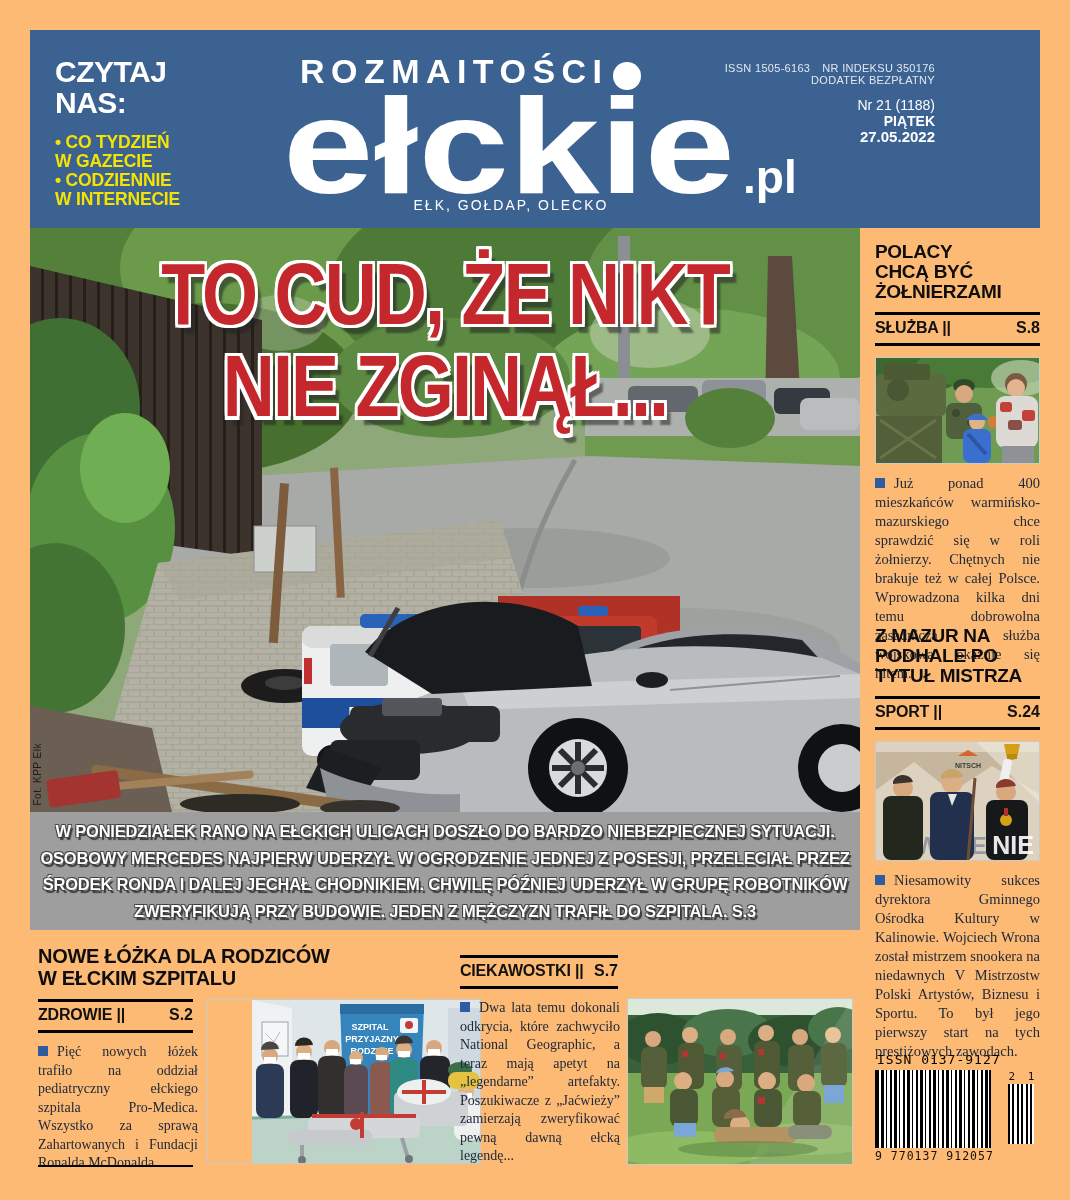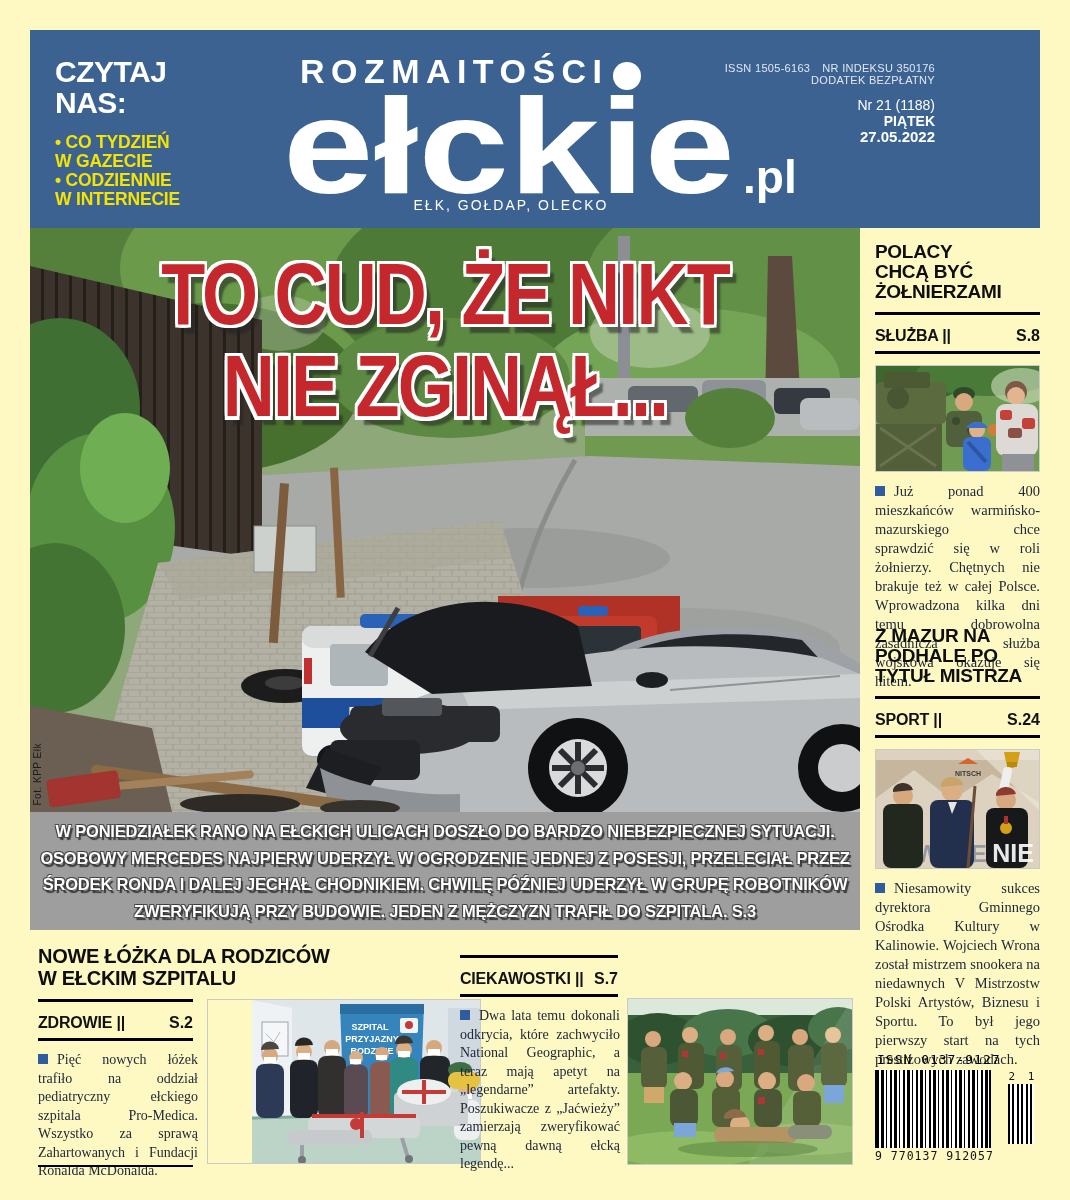--- a/index.html
+++ b/index.html
@@ -1,16 +1,16 @@
 <!DOCTYPE html>
 <html><head>
 <meta charset="utf-8">
 <style>
   html,body{margin:0;padding:0;background:#fff;}
-  .page{position:relative;width:1070px;height:1200px;background:#fef9c3;overflow:hidden;
+  .page{position:relative;width:1070px;height:1200px;background:#fdba74;overflow:hidden;
         font-family:"Liberation Sans",sans-serif;color:#111;}
   
   .masthead{position:absolute;left:30px;top:30px;width:1010px;height:198px;background:#3c6292;}
   .promo{position:absolute;left:25px;top:26px;width:160px;}
   .promo-title{color:#fff;font-weight:800;font-size:30px;line-height:31px;letter-spacing:-0.5px;width:130px;}
   .promo-list{margin-top:15px;color:#f5e400;font-weight:800;font-size:17.5px;line-height:19px;letter-spacing:-0.2px;}
   .logo-svg{position:absolute;left:238px;top:20px;}
   .logo-svg text{font-family:"Liberation Sans",sans-serif;fill:#fff;}
   .meta{position:absolute;right:105px;top:32px;text-align:right;color:#fff;}
   .meta-small{font-size:11px;line-height:12px;opacity:.85;letter-spacing:.3px;}
@@ -35,21 +35,21 @@
             text-shadow:-1px -1px 0 rgba(55,55,55,.75),1px -1px 0 rgba(55,55,55,.75),
                         -1px 1px 0 rgba(55,55,55,.75),2px 3px 1px rgba(40,40,40,.85);}
   .credit{position:absolute;left:2px;bottom:124px;writing-mode:vertical-rl;transform:rotate(180deg);
           font-size:10px;color:#1c1c1c;letter-spacing:.5px;}
   
   .sidebar{position:absolute;left:875px;top:240px;width:165px;height:930px;}
   .side-art{position:absolute;left:0;width:165px;}
   .art-title{font-weight:800;font-size:19px;line-height:20px;color:#0e0e0e;letter-spacing:-0.3px;}
   .art-title.big{font-size:20px;line-height:22px;}
   .kicker-box{border-top:3px solid #000;border-bottom:3px solid #000;margin-top:10px;
-              padding:12px 0 6px;display:flex;justify-content:space-between;align-items:flex-start;}
+              padding:4px 0 6px;display:flex;justify-content:space-between;align-items:flex-start;}
   .kicker{font-weight:800;font-size:16px;letter-spacing:-0.2px;}
   .pageref{font-weight:800;font-size:16px;}
   .photo{display:block;margin-top:11px;border:1px solid #c9cbc9;box-sizing:border-box;}
   .photo svg{display:block;}
   .photo text{font-family:"Liberation Sans",sans-serif;}
   .body-text{font-family:"Liberation Serif",serif;font-size:14.5px;line-height:19px;
              color:#20293a;text-align:justify;margin:10px 0 0 0;}
   .bullet{display:inline-block;width:10px;height:10px;background:#2e5c9e;margin-right:9px;}
   
   .barcode{position:absolute;top:812px;left:0;width:165px;}

